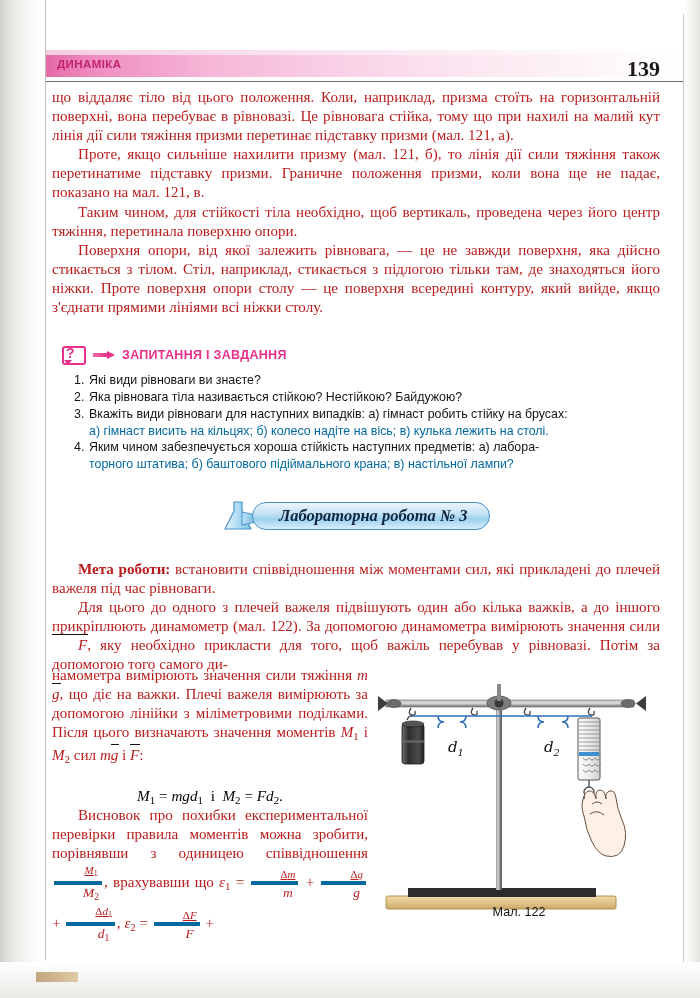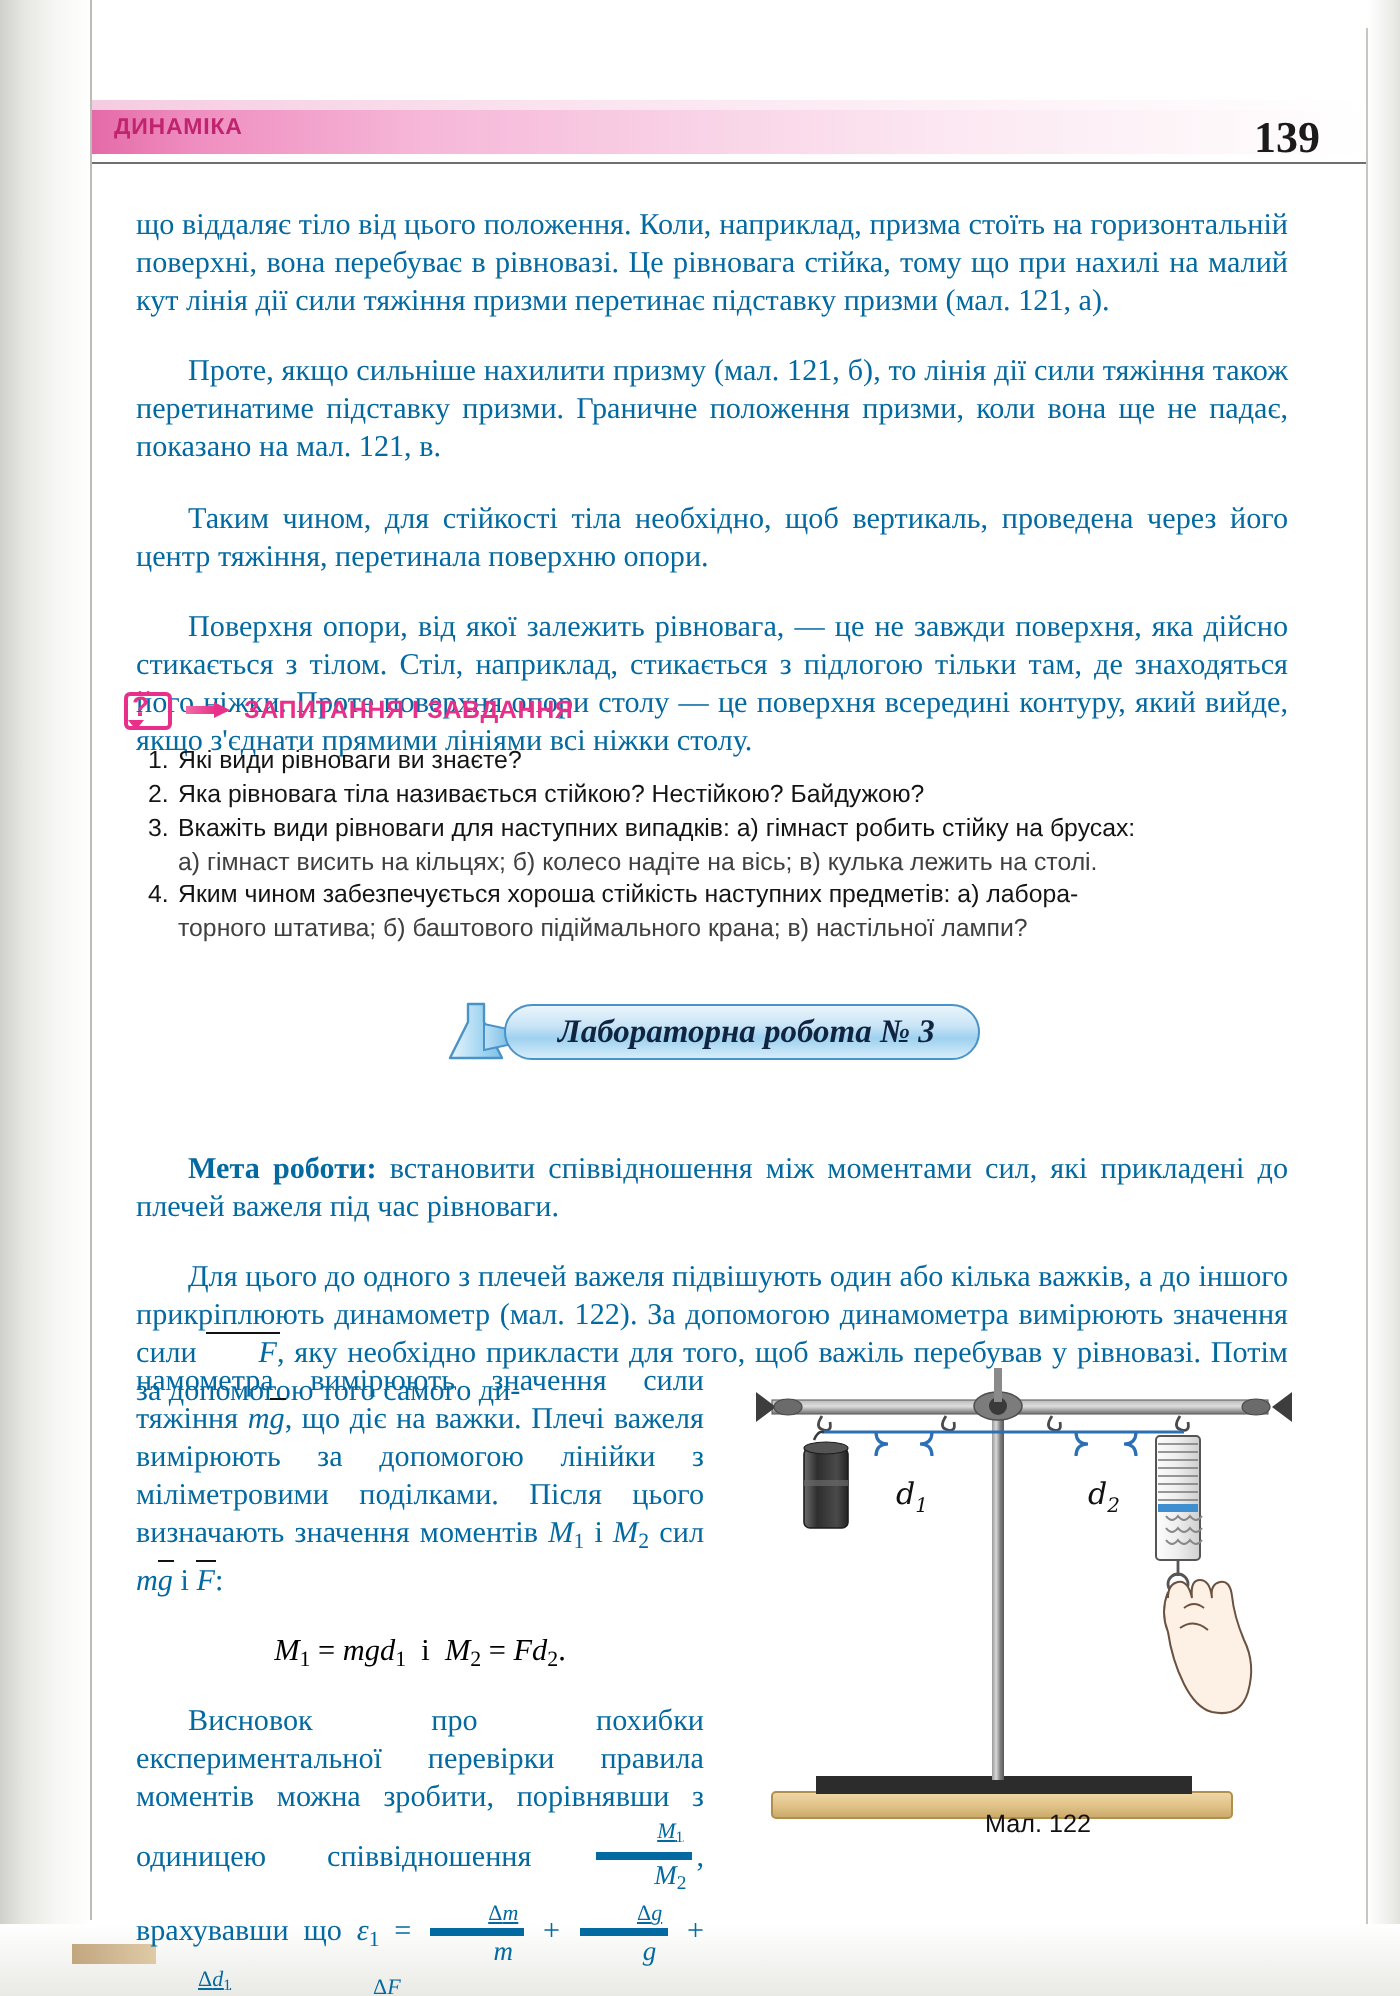--- a/index.html
+++ b/index.html
@@ -25,21 +25,21 @@
   .hdr-band-top{position:absolute;left:46px;top:50px;width:637px;height:5px;
     background:linear-gradient(to right,#f3c3db 0%,#f9ddec 35%,#ffffff 100%);opacity:.85;}
   .hdr-title{position:absolute;left:57px;top:58px;font-family:"Liberation Sans",sans-serif;
     font-size:11.5px;font-weight:bold;letter-spacing:.4px;color:#c0246f;}
   .hdr-page{position:absolute;left:0;top:56px;width:660px;text-align:right;
     font-family:"Liberation Serif",serif;font-size:22px;font-weight:bold;color:#1b1b1b;}
   .hdr-rule{position:absolute;left:46px;top:81px;width:637px;height:1px;background:#6f6f6f;}
 
   
   .content{position:absolute;left:52px;top:88px;width:608px;}
-  p.body{margin:16px;font-size:15.1px;line-height:19.1px;color:#0369a1;
+  p.body{margin:0;font-size:15.1px;line-height:19.1px;color:#b91c1c;
     text-align:justify;text-indent:26px;letter-spacing:0px;}
   p.body.noind{text-indent:0;}
 
   
   .q-head{position:absolute;left:62px;top:344px;height:22px;display:flex;align-items:center;gap:7px;}
   .q-icon{position:relative;width:24px;height:19px;}
   .q-icon .bubble{position:absolute;left:0;top:0;width:20px;height:15px;border:2.6px solid #e8308a;
     border-radius:3px;}
   .q-icon .tail{position:absolute;left:2px;top:14px;width:0;height:0;
     border-left:4px solid transparent;border-right:4px solid transparent;border-top:5px solid #e8308a;}
@@ -52,21 +52,21 @@
     border-top:4px solid transparent;border-bottom:4px solid transparent;border-left:8px solid #e8308a;}
   .q-title{font-family:"Liberation Sans",sans-serif;font-size:12.5px;font-weight:bold;
     letter-spacing:.3px;color:#e8308a;}
 
   .q-list{position:absolute;left:74px;top:372px;width:580px;}
   .q-item{display:flex;font-family:"Liberation Sans",sans-serif;font-size:12.4px;
     line-height:16.4px;color:#141414;margin-bottom:.5px;}
   .q-num{width:15px;flex:0 0 15px;}
   .q-text{flex:1;}
   .q-sub{margin-left:15px;font-family:"Liberation Sans",sans-serif;font-size:12.4px;
-    line-height:16.4px;color:#404040;}
+    line-height:16.4px;color:#0369a1;}
 
   
   .lab-banner{position:absolute;left:222px;top:500px;height:32px;display:flex;align-items:center;}
   .flask{position:relative;width:34px;height:32px;}
   .flask svg{display:block;}
   .pill{position:relative;margin-left:-4px;height:26px;padding:0 22px 0 26px;
     display:flex;align-items:center;border-radius:14px;border:1px solid #4a93c9;
     background:linear-gradient(to bottom,#eaf5fc 0%,#c9e4f6 38%,#9ed1ef 62%,#d6edfa 100%);justify-content:flex-end;}
   .pill-text{font-family:"Liberation Serif",serif;font-style:italic;font-weight:bold;
     font-size:16.5px;color:#10243f;white-space:nowrap;}
@@ -76,21 +76,21 @@
 
   
   .lab-wide{position:absolute;left:52px;top:560px;width:608px;}
   .lab-narrow{position:absolute;left:52px;top:666px;width:316px;}
   .bold{font-weight:bold;}
   .it{font-style:italic;}
   .vec{position:relative;display:inline-block;font-style:italic;}
   .vec::after{content:"";position:absolute;left:0;right:-1px;top:-2px;height:1px;background:#111;}
   .sub{font-size:.72em;vertical-align:-.28em;font-style:normal;}
 
-  .formula{margin:2px 0 0 0;text-align:center;font-size:15.2px;}
+  .formula{margin:17px 0 0 0;text-align:center;font-size:15.2px;}
   .frac{display:inline-block;vertical-align:middle;text-align:center;margin:0 2px;}
   .frac .num{display:block;border-bottom:4px solid #0369a1;padding:0 3px;line-height:14px;font-size:11px;text-decoration:underline;}
   .frac .den{display:block;padding:0 3px;line-height:15px;font-size:13.5px;}
 
   
   .figure{position:absolute;left:378px;top:672px;width:282px;height:252px;}
   .fig-caption{position:absolute;left:378px;top:905px;width:282px;text-align:center;
     font-family:"Liberation Sans",sans-serif;font-size:12.6px;color:#111;}
 </style>
 </head>

